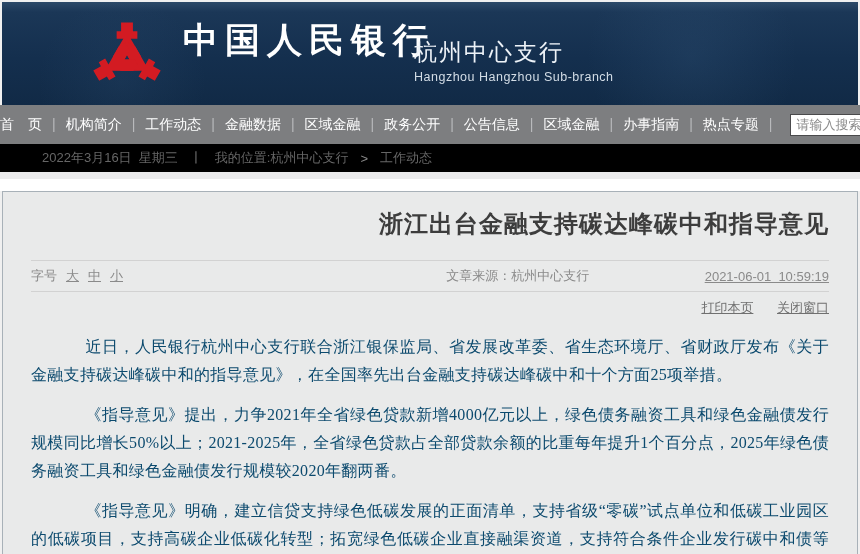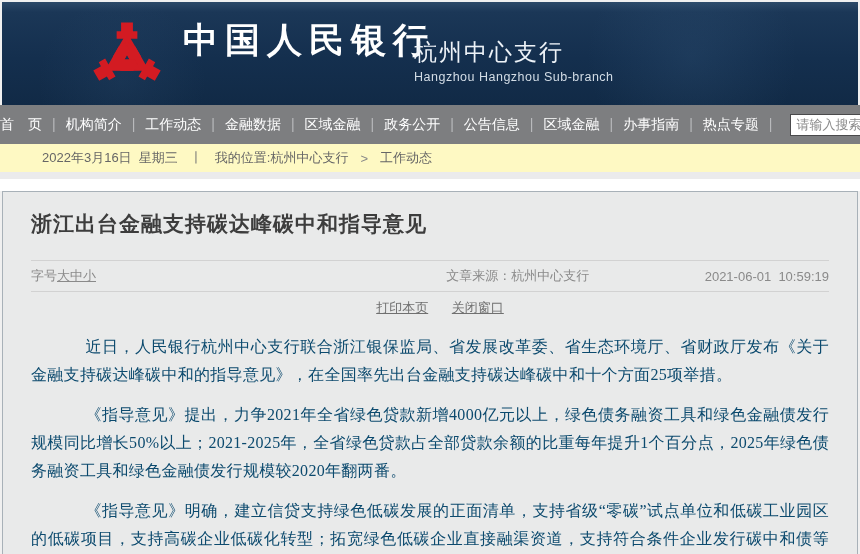--- a/index.html
+++ b/index.html
@@ -28,43 +28,43 @@
   .main-nav{ height:39px; background:#7d7e80; display:flex; align-items:center;
     color:#fff; font-size:14px; white-space:nowrap; }
   .nav-item{ cursor:pointer; }
   .nav-item::after{ content:"|"; color:#b9babc; margin:0 10px; font-weight:400; }
   .search-area{ display:flex; align-items:center; margin-left:8px; }
   .search-input{ width:148px; height:22px; border:1px solid #4a4a4c; background:#fff;
     font-size:13px; padding:0 5px; color:#333; }
   .search-input::placeholder{ color:#8a8a8a; }
 
   
-  .breadcrumb-bar{ height:28px; background:#fef9c3; display:flex; align-items:center;
+  .breadcrumb-bar{ height:28px; background:#000000; display:flex; align-items:center;
     padding-left:42px; font-size:13px; color:#666; }
   .breadcrumb-bar .sep{ margin:0 12px; color:#777; }
   .breadcrumb-bar .arrow{ margin:0 12px; color:#888; }
   .crumb-link{ color:#666; text-decoration:none; cursor:pointer; }
   .pre{ white-space:pre; }
   .gap-strip{ height:7px; background:#ebebec; }
   .white-strip{ height:12px; background:#ffffff; }
 
   
   .content-box{ margin:0 2px; height:620px; background:#e9eaea;
     border:1px solid #a8b1b8; padding:20px 28px 0 28px;
     font-family:"Liberation Serif", serif; }
-  .article-title{ text-align:left; font-size:21px; font-weight:700; color:#3d3d3d;
+  .article-title{ text-align:right; font-size:24px; font-weight:700; color:#3d3d3d;
     line-height:24px; letter-spacing:1px; }
   .rule{ border:none; border-top:1px solid #d2d2d2; margin-top:24px; }
   .meta-row{ height:30px; display:flex; align-items:center; font-size:13px; color:#8a8a8a;
     font-family:"Liberation Sans", sans-serif; }
-  .meta-left{ width:300px; display:flex; align-items:center; }
+  .meta-left{ width:300px; display:flex; align-items:center; gap:9px; }
   .fs-link{ color:#8a8a8a; text-decoration:underline; cursor:pointer; }
   .meta-source{ flex:1; text-align:center; }
-  .meta-time{ text-align:right; white-space:pre; }
-  .print-row{ text-align:center; padding:7px 0 4px 0; font-size:13px;
+  .meta-time{ text-align:right; white-space:pre;text-decoration:underline; }
+  .print-row{ text-align:right; padding:7px 0 4px 0; font-size:13px;
     font-family:"Liberation Sans", sans-serif; }
   .print-row a{ color:#707070; text-decoration:underline; margin-left:20px; cursor:pointer; }
   .article-body p{ margin-top:12px; font-size:16px; line-height:28px; color:#0c4a6e;
     text-indent:3.4em; text-align:justify; letter-spacing:.3px; }
 </style>
 </head>
 <body>
 
 <header class="site-header">
   <svg class="logo" viewBox="0 0 100 100">

